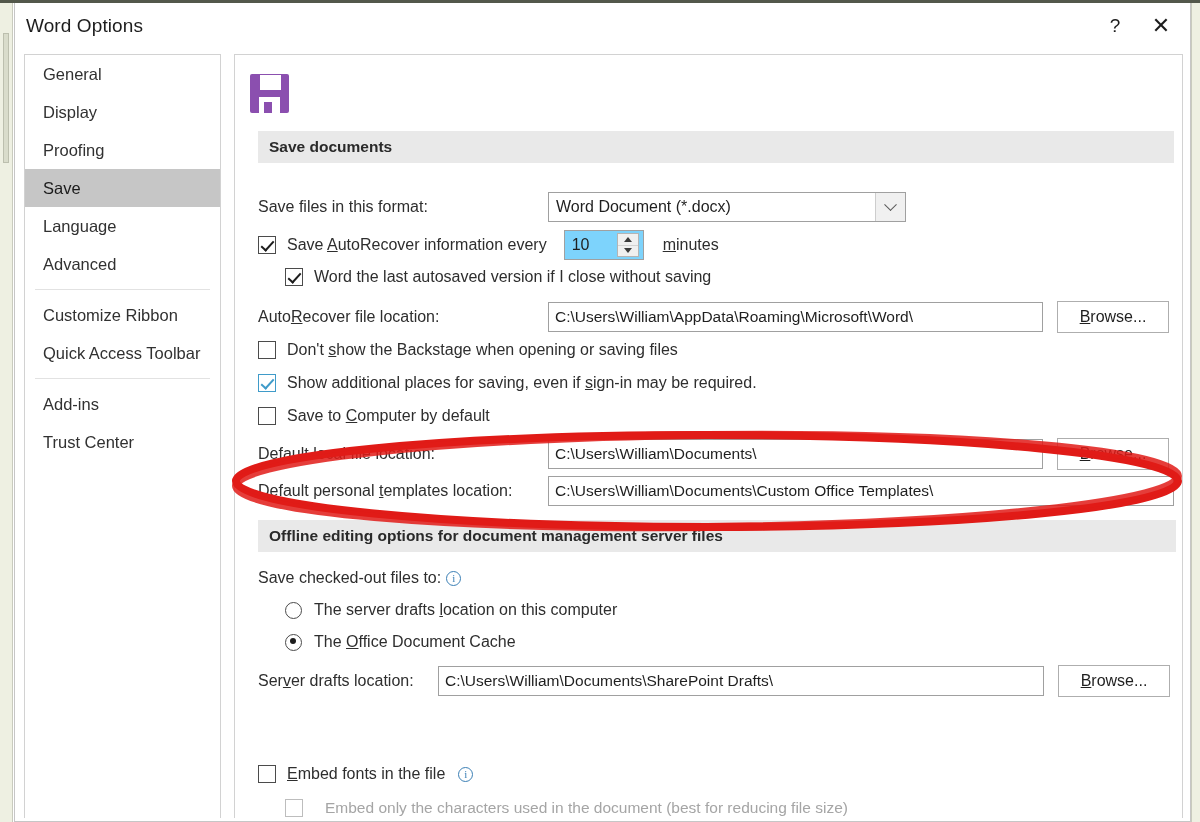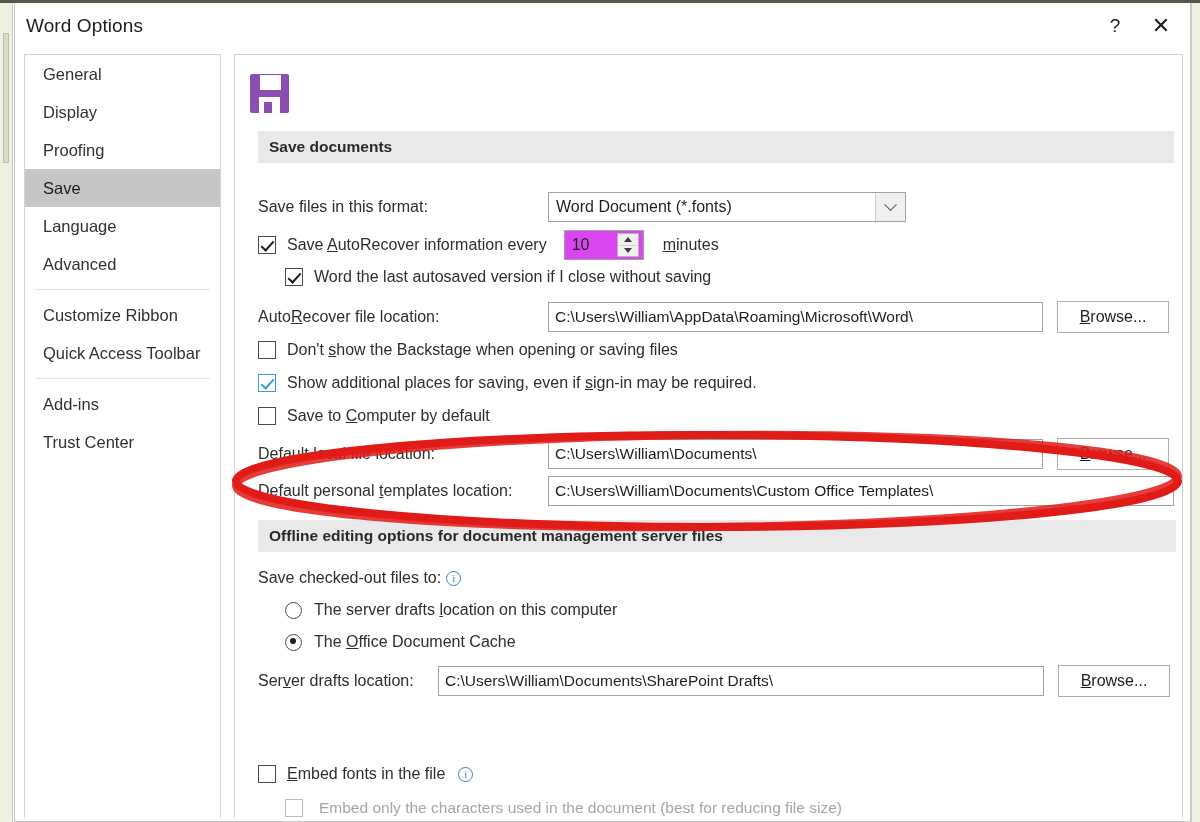--- a/index.html
+++ b/index.html
@@ -242,21 +242,21 @@
     border-right: 1.6px solid #5a5a5a;
     border-bottom: 1.6px solid #5a5a5a;
     transform: rotate(45deg) translate(-2px,-2px);
   }
 
   
   .spin {
     height: 30px;
     width: 80px;
     border: 1px solid #a0a0a0;
-    background: #d946ef;
+    background: #7dd3fc;
     display: flex;
     align-items: center;
     position: relative;
   }
   .spin .num {
     padding-left: 7px;
     font-size: 16px;
     color: #1f1f1f;
   }
   .spin .btns {
@@ -469,21 +469,21 @@
 
         <div class="sec-header">
           <span>Save documents</span>
         </div>
 
         <div class="row abs" style="left:23px; top:137px;">
           <div class="lbl" style="width:290px;">
             <span>Save files in this format:</span>
           </div>
           <div class="combo" style="width:358px;">
-            <div class="val">Word Document (*.fonts)</div>
+            <div class="val">Word Document (*.docx)</div>
             <div class="arrow">
                 <i class="chev"></i>
               </div>
           </div>
         </div>
 
         <div class="row abs" style="left:23px; top:175px; gap:11px;">
           <div class="cb checked"></div>
           <div class="lbl">Save <u>A</u>utoRecover information every</div>
           <div class="spin" style="margin-left:6px;">
@@ -570,21 +570,21 @@
           <button class="btn" style="margin-left:14px;"><u>B</u>rowse...</button>
         </div>
 
 
         <div class="row abs" style="left:23px; top:710px; gap:11px;">
           <div class="cb"></div>
           <div class="lbl"><u>E</u>mbed fonts in the file</div>
           <div class="info" style="margin-left:2px;">i</div>
         </div>
 
-        <div class="row cbrow disabled abs" style="left:50px; top:744px; gap:16px;">
+        <div class="row cbrow disabled abs" style="left:50px; top:744px; gap:22px;">
           <div class="cb dim"></div>
           <div class="txt">Embed only the characters used in the document (best for reducing file size)</div>
         </div>
 
       </div>
     </div>
   </div>
 
   <svg class="annotation" viewBox="0 0 1200 822" xmlns="http://www.w3.org/2000/svg">
     <ellipse cx="707" cy="481" rx="471" ry="46" fill="none" stroke="#e01b17" stroke-width="8"></ellipse>

